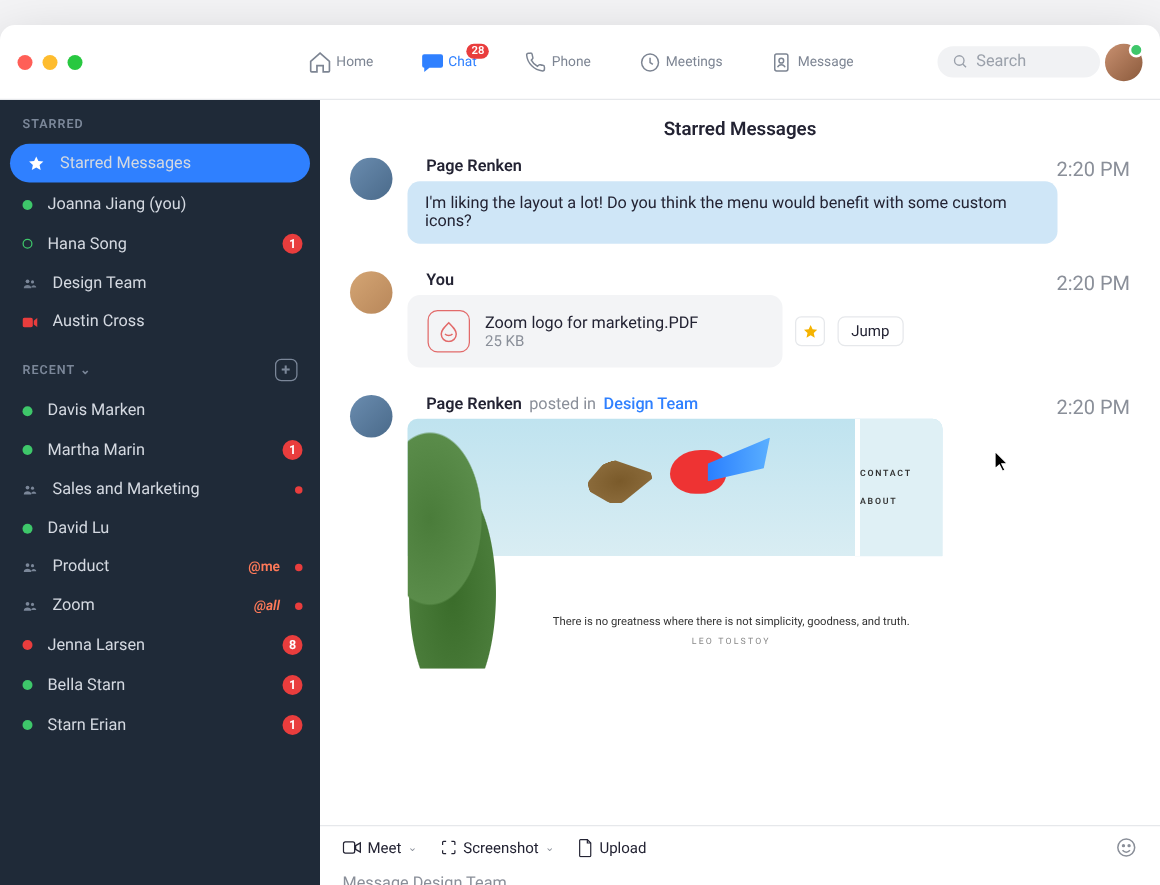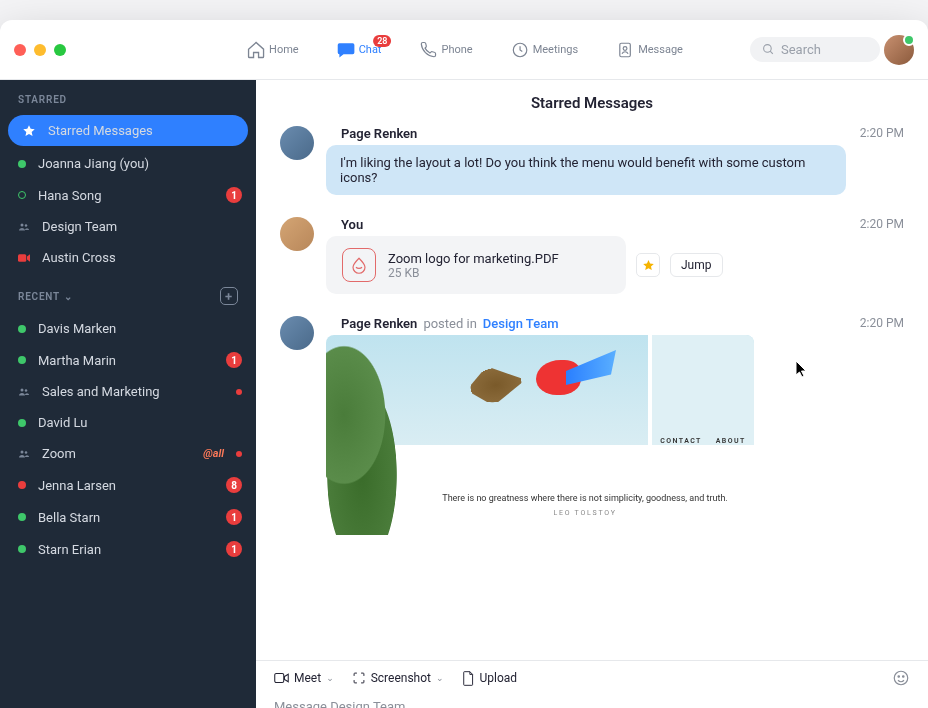--- a/index.html
+++ b/index.html
@@ -69,21 +69,21 @@
   .messages { flex:1; overflow-y:auto; padding:0 24px; }
   .msg { display:flex; gap:12px; margin-bottom:22px; position:relative;}
   .mavatar { width:34px; height:34px; border-radius:50%; flex-shrink:0; background:#ccc; }
   .mavatar.page { background:linear-gradient(135deg,#6a8caf,#4a6a8a);}
   .mavatar.you { background:linear-gradient(135deg,#d4a574,#b8875a);}
   .mbody { flex:1; }
   .mhead2 { display:flex; align-items:baseline; gap:6px; font-size:13px; margin-bottom:4px;padding-left:15px;}
   .author { font-weight:600; color:var(--text);}
   .posted { color:var(--muted);}
   .channel { color:#2f80ff; font-weight:500;}
-  .time { position:absolute; right:0; top:0; color:var(--muted); font-size:12px;margin-left:10px;}
+  .time { position:absolute; right:0; top:0; color:var(--muted); font-size:16px;margin-left:10px;}
   .bubble { background:var(--bubble); border-radius:10px; padding:10px 14px; font-size:13px; color:var(--text); max-width:520px;}
   .filecard { display:flex; align-items:center; gap:12px; background:#f3f4f6; border-radius:10px; padding:12px 16px; width:300px;}
   .pdfico { width:34px; height:34px; border:1.5px solid #e26a6a; border-radius:8px; display:flex; align-items:center; justify-content:center;}
   .filemeta .fname{ font-size:13px; color:var(--text);} .filemeta .fsize{ font-size:12px; color:var(--muted);}
   .filerow { display:flex; align-items:center; gap:10px;}
   .staricon { width:24px; height:24px; border:1px solid var(--border); border-radius:5px; display:flex; align-items:center; justify-content:center; color:#f5b301;}
   .jumpbtn { border:1px solid var(--border); border-radius:6px; padding:4px 10px; font-size:12px; color:var(--text); background:#fff; cursor:pointer;}
   .imagecard {
     width:428px; height:200px; border-radius:8px; overflow:hidden; display:flex;
     background:linear-gradient(180deg,#bfe3ef 0%, #d9edf3 55%, #ffffff 55%, #ffffff 100%);
@@ -92,22 +92,22 @@
   .imagecard .leaf { position:absolute; left:0; top:0; width:90px; height:200px;
     background:radial-gradient(ellipse at 20% 40%, #4a7c3a 0%, #5a8c4a 40%, transparent 41%),
                radial-gradient(ellipse at 40% 70%, #3a6c2a 0%, #4a7c3a 45%, transparent 46%);}
   .imagecard .bird1 { position:absolute; left:140px; top:30px; width:60px; height:40px;
     background:radial-gradient(ellipse at 50% 50%, #7a5a2a 0%, #8a6a3a 60%, transparent 61%);
     transform:rotate(-10deg); clip-path:polygon(0 50%,40% 0,100% 50%,40% 100%);}
   .imagecard .bird2 { position:absolute; left:210px; top:15px; width:80px; height:55px; }
   .imagecard .bird2::before{ content:""; position:absolute; left:0; top:10px; width:45px; height:35px; background:#e33; border-radius:60% 40% 50% 50%;}
   .imagecard .bird2::after{ content:""; position:absolute; left:30px; top:0; width:50px; height:35px;
     background:linear-gradient(90deg,#2a7fff,#5aafff); clip-path:polygon(0 60%,100% 0,90% 70%,0 100%);}
-  .imagecard .sidepanel { position:absolute; right:0; top:0; width:106px; height:110px; background:#dff0f5; border-left:4px solid #fff;
-    display:flex; flex-direction:row; align-items:flex-end; justify-content:center; gap:14px;
+  .imagecard .sidepanel { position:absolute; right:0; top:0; width:70px; height:110px; background:#dff0f5; border-left:4px solid #fff;
+    display:flex; flex-direction:column; align-items:flex-start; justify-content:center; gap:14px;
     font-size:7px; letter-spacing:.2em; color:#333; font-weight:600;}
   .imagecard .quote { position:absolute; bottom:18px; left:110px; right:20px; text-align:center; font-family:Georgia,serif;}
   .imagecard .quote .q1{ font-size:9px; color:#333;} .imagecard .quote .q2{ font-size:7px; letter-spacing:.25em; color:#888; margin-top:6px;}
   
   .composer { border-top:1px solid var(--border); }
   .tools { display:flex; align-items:center; gap:18px; padding:8px 18px; font-size:12px; color:var(--text);}
   .tool { display:flex; align-items:center; gap:5px; cursor:pointer;}
   .tool .chev{ color:var(--muted); font-size:9px;}
   .emoji { margin-left:auto; cursor:pointer; color:var(--muted);}
   .inputrow { padding:4px 18px 14px; color:var(--muted); font-size:13px;}
@@ -249,20 +249,32 @@
               <circle cx="16" cy="9" r="2.5"></circle>
               <path d="M2 19c0-3 3-5 6-5s6 2 6 5zm12-1c0-2 2-3.5 4-3.5s4 1.5 4 3.5z"></path>
             </svg>
           </span>
         <span class="sb-label">Sales and Marketing</span>
         <span class="sb-dot"></span>
       </div>
       <div class="sb-item">
         <span class="presence online"></span>
         <span class="sb-label">David Lu</span>
+      </div>
+      <div class="sb-item">
+        <span class="grp">
+            <svg width="14" height="14" viewBox="0 0 24 24" fill="#7b8799">
+              <circle cx="8" cy="8" r="3"></circle>
+              <circle cx="16" cy="9" r="2.5"></circle>
+              <path d="M2 19c0-3 3-5 6-5s6 2 6 5zm12-1c0-2 2-3.5 4-3.5s4 1.5 4 3.5z"></path>
+            </svg>
+          </span>
+        <span class="sb-label">Product</span>
+        <span class="atme">@me</span>
+        <span class="sb-dot"></span>
       </div>
       <div class="sb-item">
         <span class="grp">
             <svg width="14" height="14" viewBox="0 0 24 24" fill="#7b8799">
               <circle cx="8" cy="8" r="3"></circle>
               <circle cx="16" cy="9" r="2.5"></circle>
               <path d="M2 19c0-3 3-5 6-5s6 2 6 5zm12-1c0-2 2-3.5 4-3.5s4 1.5 4 3.5z"></path>
             </svg>
           </span>
         <span class="sb-label">Zoom</span>

